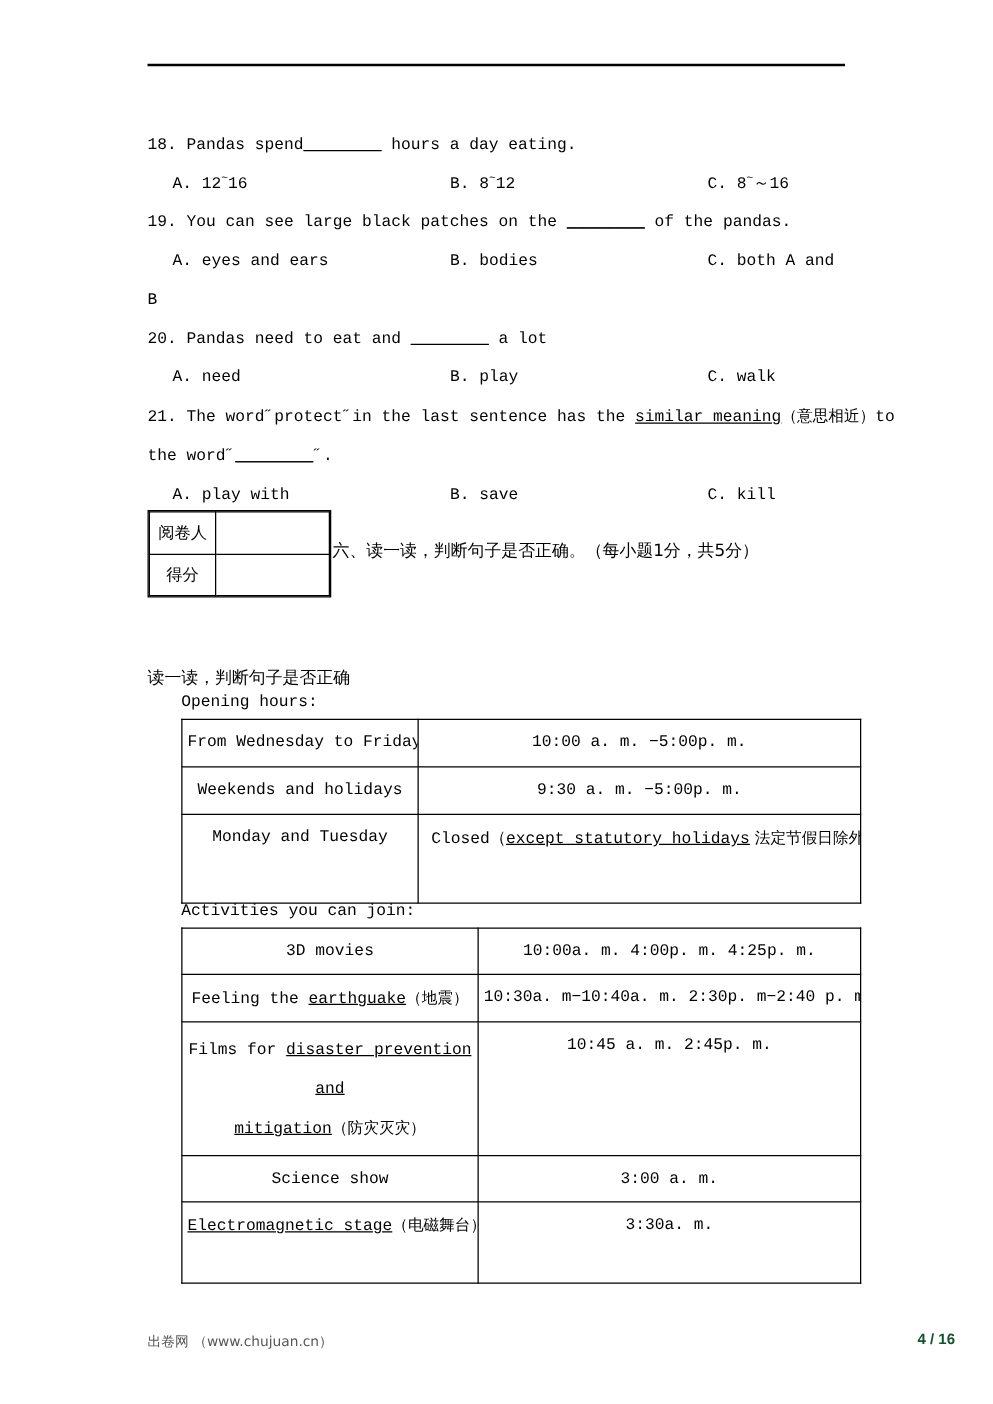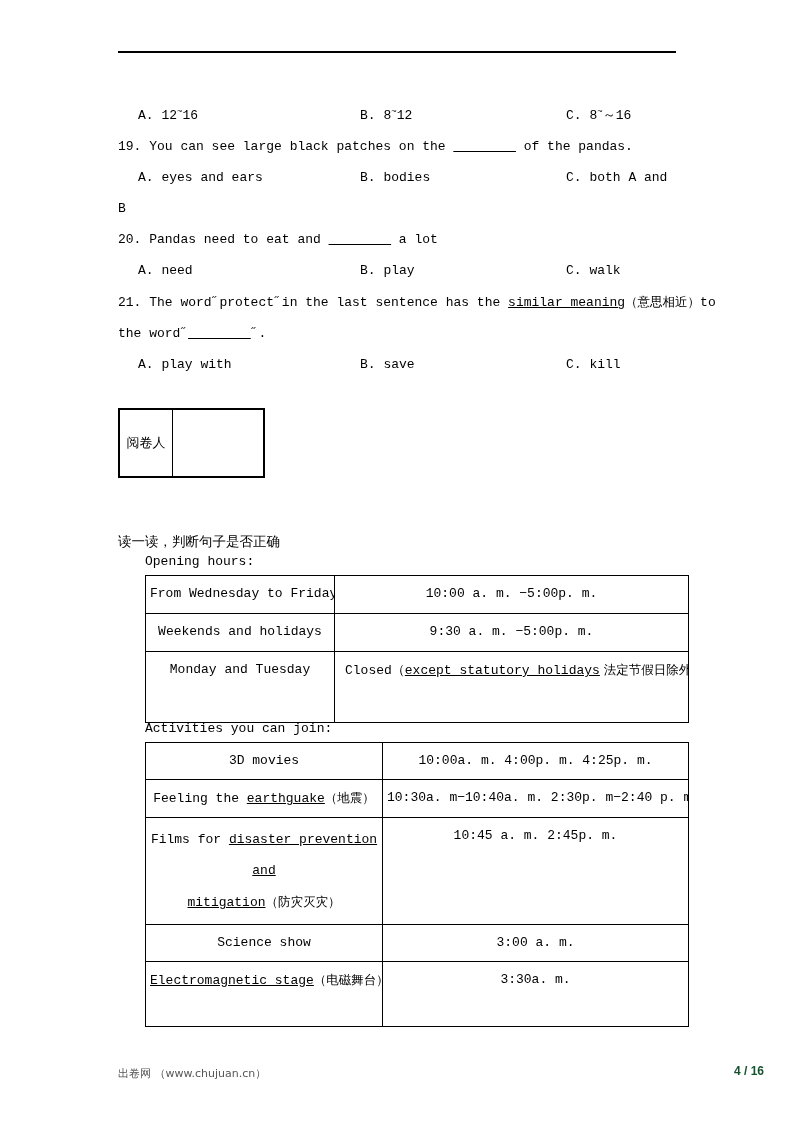--- a/index.html
+++ b/index.html
@@ -203,20 +203,23 @@
 </style>
 </head>
 <body>
 
 <div class="page">
 
   <div class="header-rule"></div>
 
   <div class="qblock">
 
+    <div class="qline">
+      <span>18. Pandas spend</span><span class="blank-u">________</span><span> hours a day eating.</span>
+    </div>
     <div class="opts">
       <span class="opt-a"><span>A. 12</span><span class="sup-tilde">~</span><span>16</span></span>
       <span class="opt-b"><span>B. 8</span><span class="sup-tilde">~</span><span>12</span></span>
       <span class="opt-c"><span>C. 8</span><span class="sup-tilde">~</span><span>～16</span></span>
     </div>
 
     <div class="qline">
       <span>19. You can see large black patches on the </span><span class="blank-u">________</span><span> of the pandas.</span>
     </div>
     <div class="opts">
@@ -248,24 +251,29 @@
     </div>
   </div>
 
   <div class="scorebox">
     <table>
       <tbody>
           <tr>
         <td class="lbl">阅卷人</td>
         <td></td>
       </tr>
+      <tr>
+        <td class="lbl">得分</td>
+        <td></td>
+      </tr>
     </tbody>
       </table>
   </div>
 
+  <div class="section-heading">六、读一读，判断句子是否正确。（每小题1分，共5分）</div>
   <div class="subhead-cn">读一读，判断句子是否正确</div>
 
   <div class="lead-line lead-opening">Opening hours:</div>
 
   <table class="doc-table" id="hours-table">
     <tbody>
         <tr class="r1">
       <td class="c1">From Wednesday to Friday</td>
       <td class="c2">10:00 a. m. −5:00p. m.</td>
     </tr>

